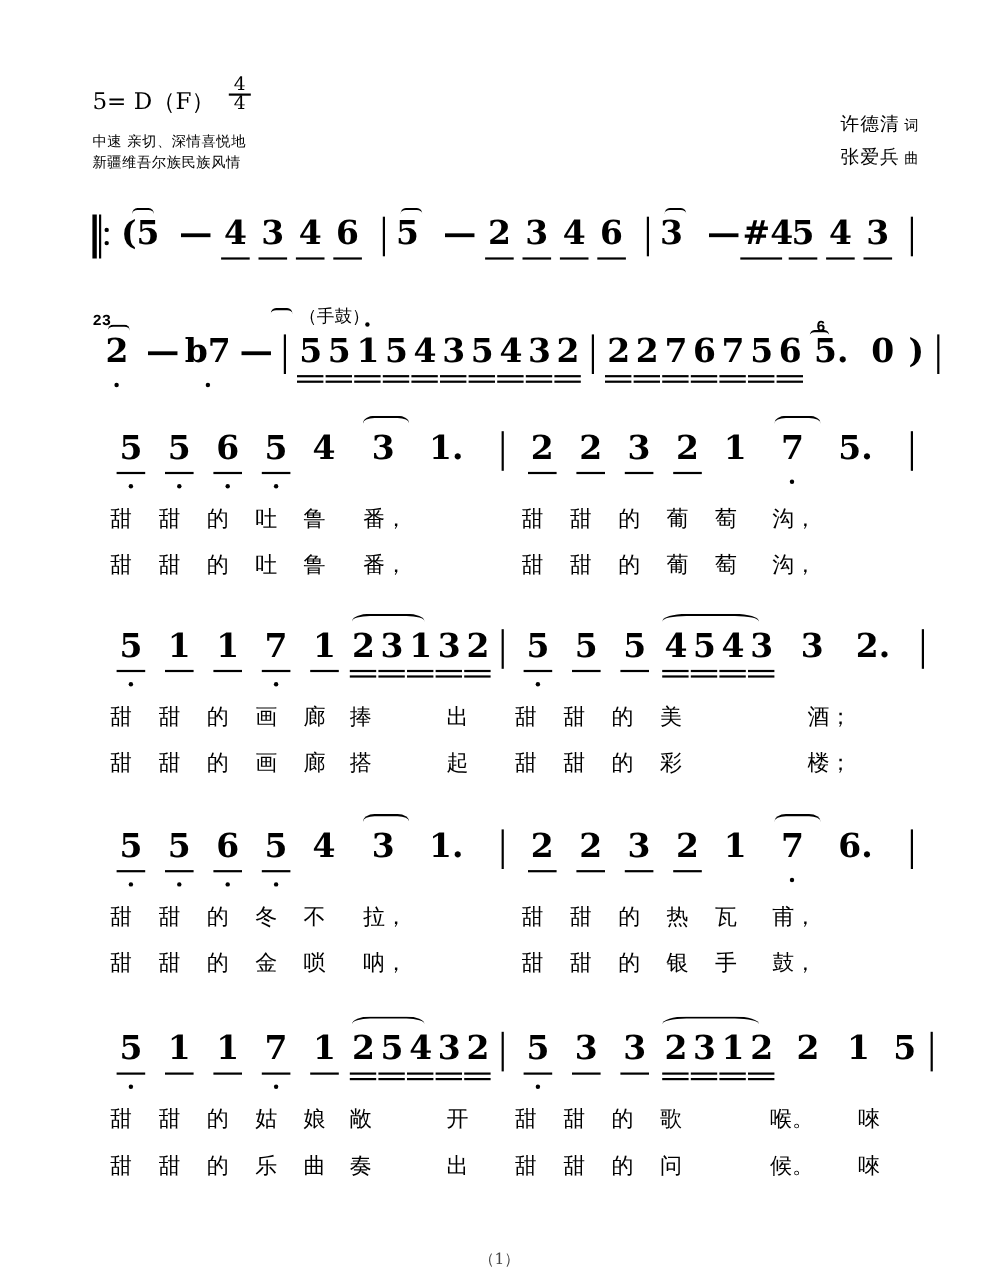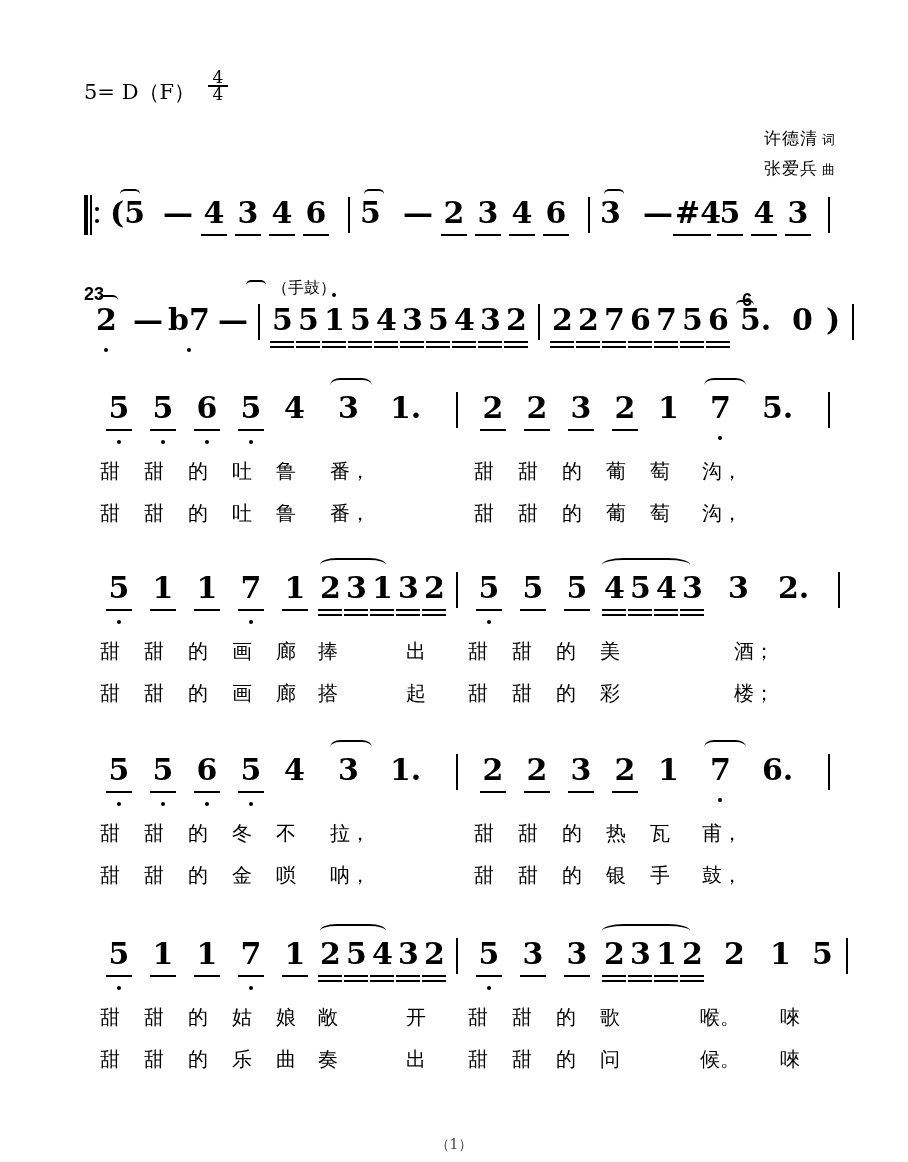--- a/index.html
+++ b/index.html
@@ -68,21 +68,21 @@
   .tempo-lines {
     position: absolute;
     left: 84px; top: 120px;
     font-family: "DejaVu Serif", "Liberation Serif", serif;
     font-size: 13px;
     line-height: 19px;
     letter-spacing: 0.5px;
   }
   .credits {
     position: absolute;
-    right: 72px; top: 124px;
+    right: 72px; top: 99px;
     font-family: "DejaVu Serif", "Liberation Serif", serif;
     font-size: 17px;
     line-height: 28px;
     text-align: right;
     letter-spacing: 1px;
   }
   .credits .role { font-size: 13px; margin-left: 4px; }
 
   
   .system {
@@ -189,22 +189,22 @@
     display: inline-block;
     text-align: center;
   }
   .paren-note {
     position: absolute;
     font-family: "DejaVu Serif", "Liberation Serif", serif;
     font-size: 16px;
   }
   .measure-num {
     position: absolute;
-    font-family: Liberation Sans, sans-serif;
-    font-size: 18px;
+    font-family: Liberation Mono, monospace;
+    font-size: 14px;
     font-weight: bold;
   }
   .page-num {
     position: absolute;
     left: 0; bottom: 8px;
     width: 908px;
     text-align: center;
     font-family: "DejaVu Serif", "Liberation Serif", serif;
     font-size: 14px;
     color: #444;
@@ -213,20 +213,24 @@
 </head>
 <body>
 
 <div class="sheet">
 
   <div class="header">
     <div class="key-sig">5= D（F）</div>
     <div class="meter">
       <span class="num">4</span>
       <span class="den">4</span>
+    </div>
+    <div class="tempo-lines">
+      <div>中速 亲切、深情喜悦地</div>
+      <div>新疆维吾尔族民族风情</div>
     </div>
     <div class="credits">
       <div>
         <span>许德清</span><span class="role">词</span>
       </div>
       <div>
         <span>张爱兵</span><span class="role">曲</span>
       </div>
     </div>
   </div>

